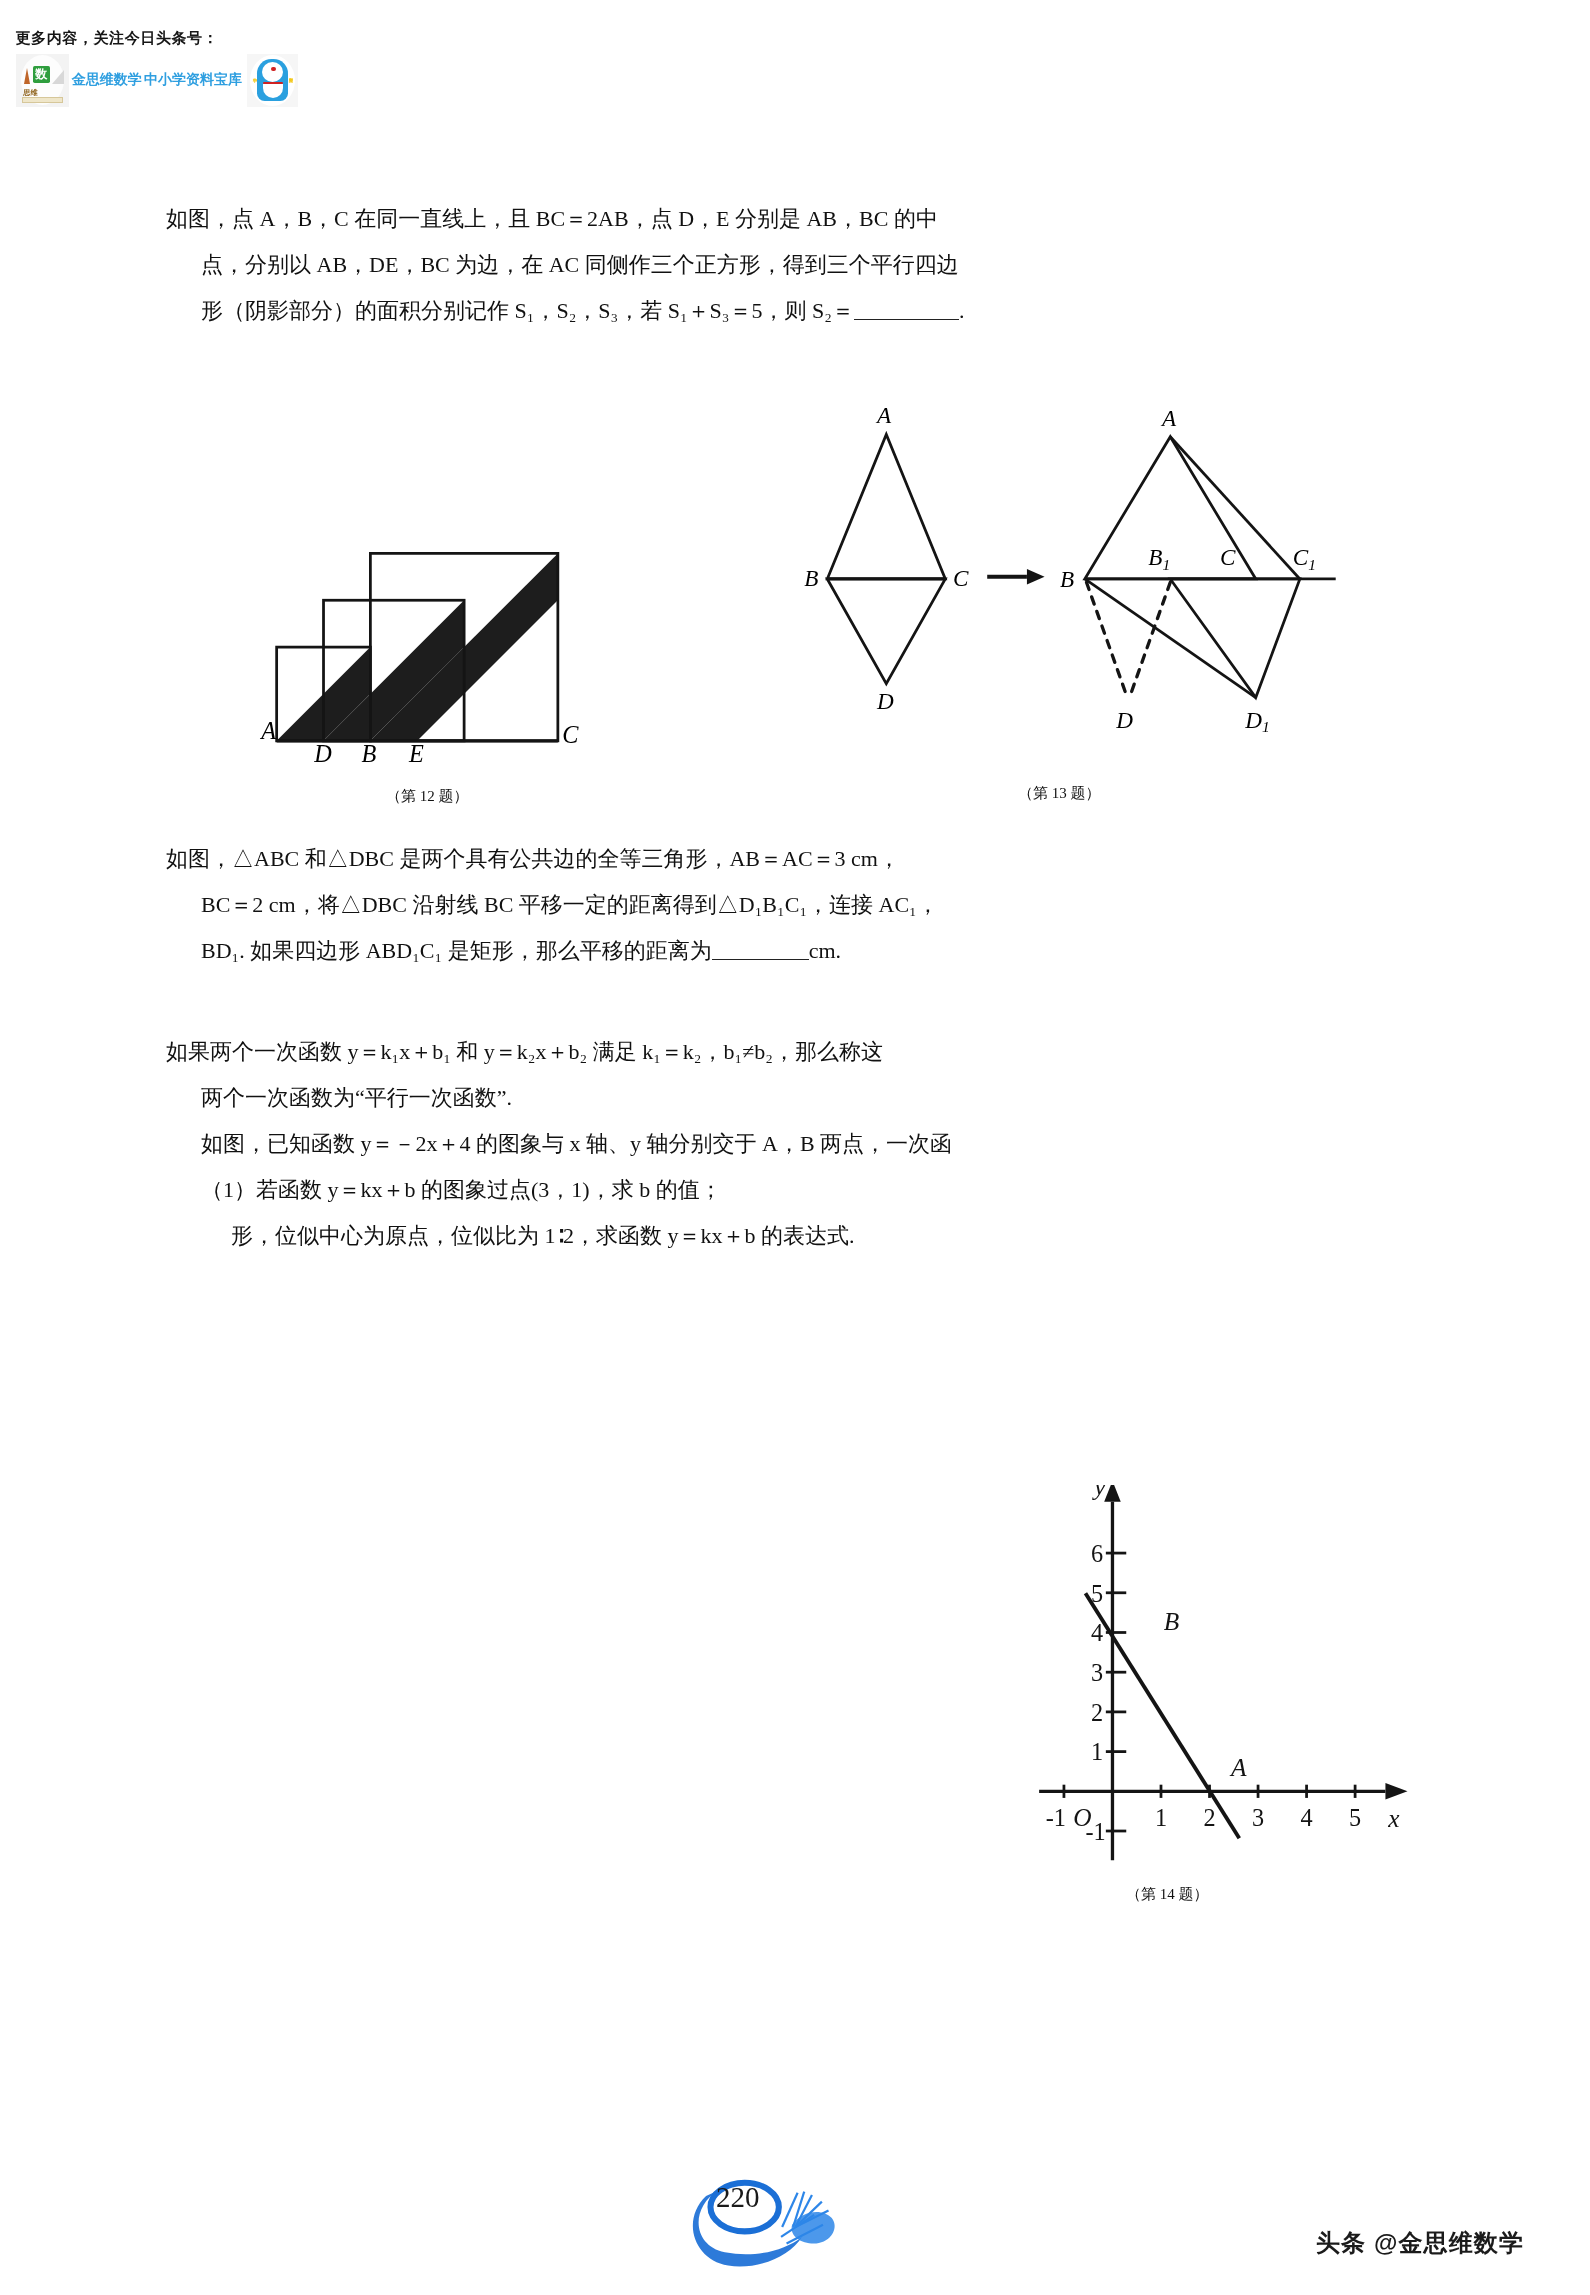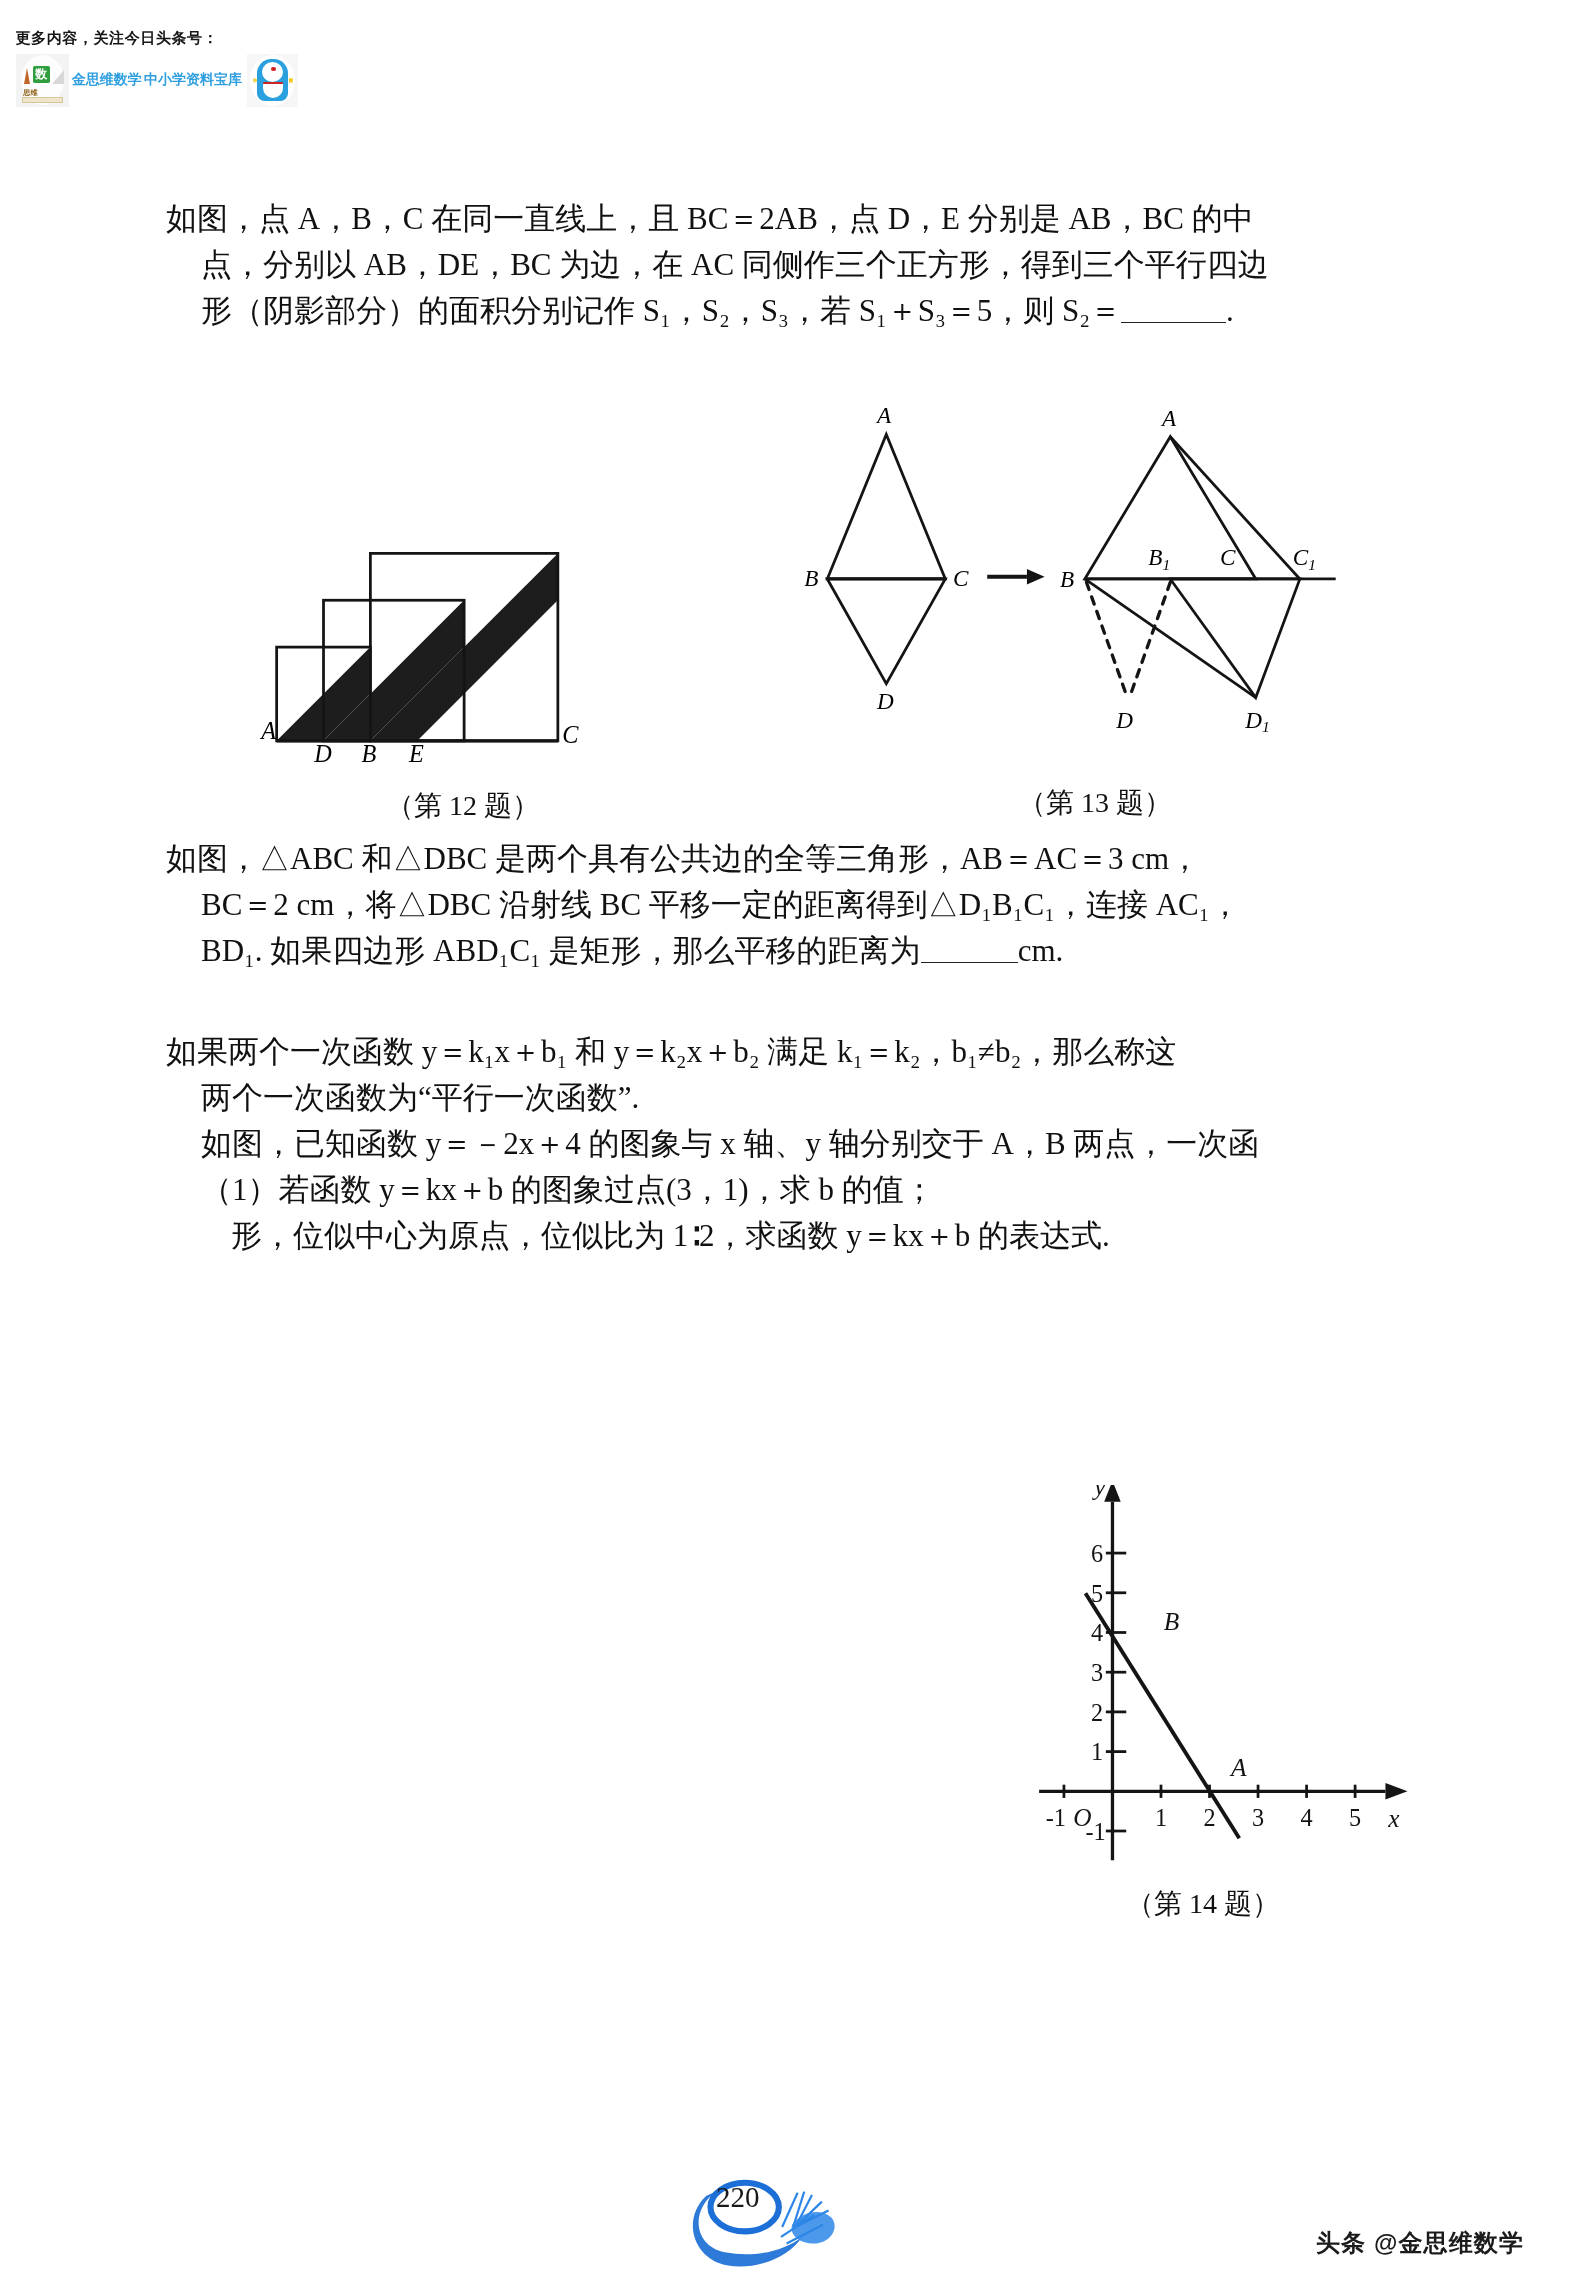--- a/index.html
+++ b/index.html
@@ -168,42 +168,42 @@
   .cat-side-r { right: 5px; }
 
   
   .content {
     position: absolute;
     left: 0; top: 0;
     width: 1590px; height: 2295px;
   }
   .q {
     position: absolute;
-    font-size: 31px;
+    font-size: 22px;
     line-height: 46px;
   }
   .q .ln { white-space: nowrap; }
   .blank {
     display: inline-block;
     width: 105px;
     border-bottom: 1.7px solid #222;
     vertical-align: -2.2px;
   }
   .blank-sm {
     display: inline-block;
     width: 97px;
     border-bottom: 1.7px solid #222;
     vertical-align: -2.2px;
   }
   .indent { padding-left: 35px; }
   .indent2 { padding-left: 65px; }
 
   .figcap {
     position: absolute;
-    font-size: 28px;
+    font-size: 15px;
     white-space: nowrap;
   }
 
   
   .pagefoot {
     position: absolute;
     left: 684px;
     top: 2175px;
     width: 182px;
     height: 105px;

